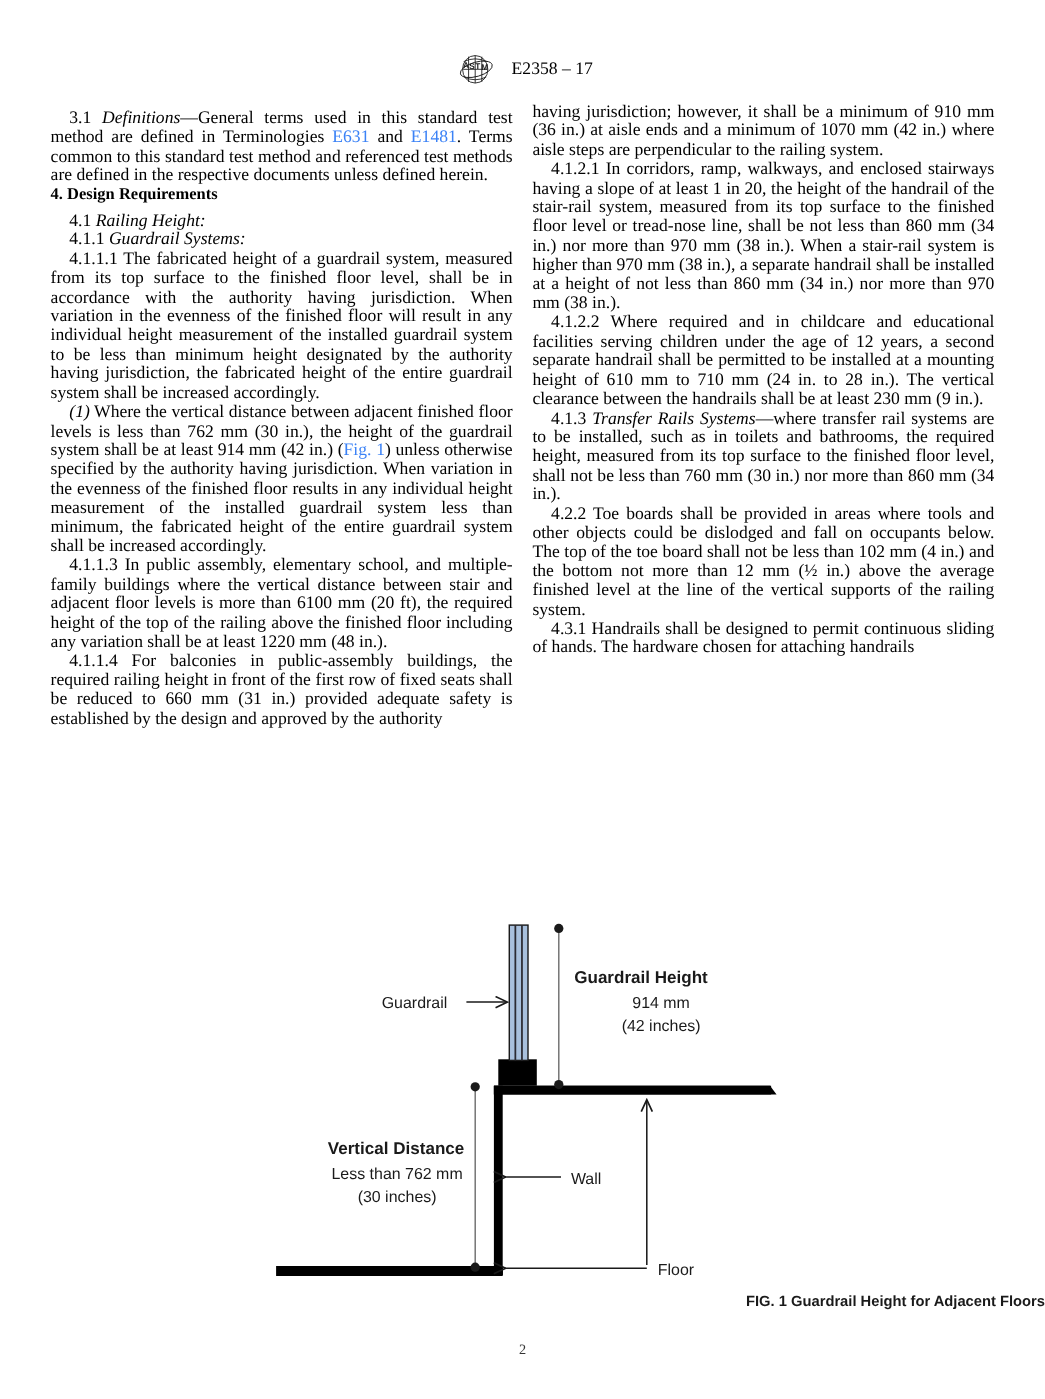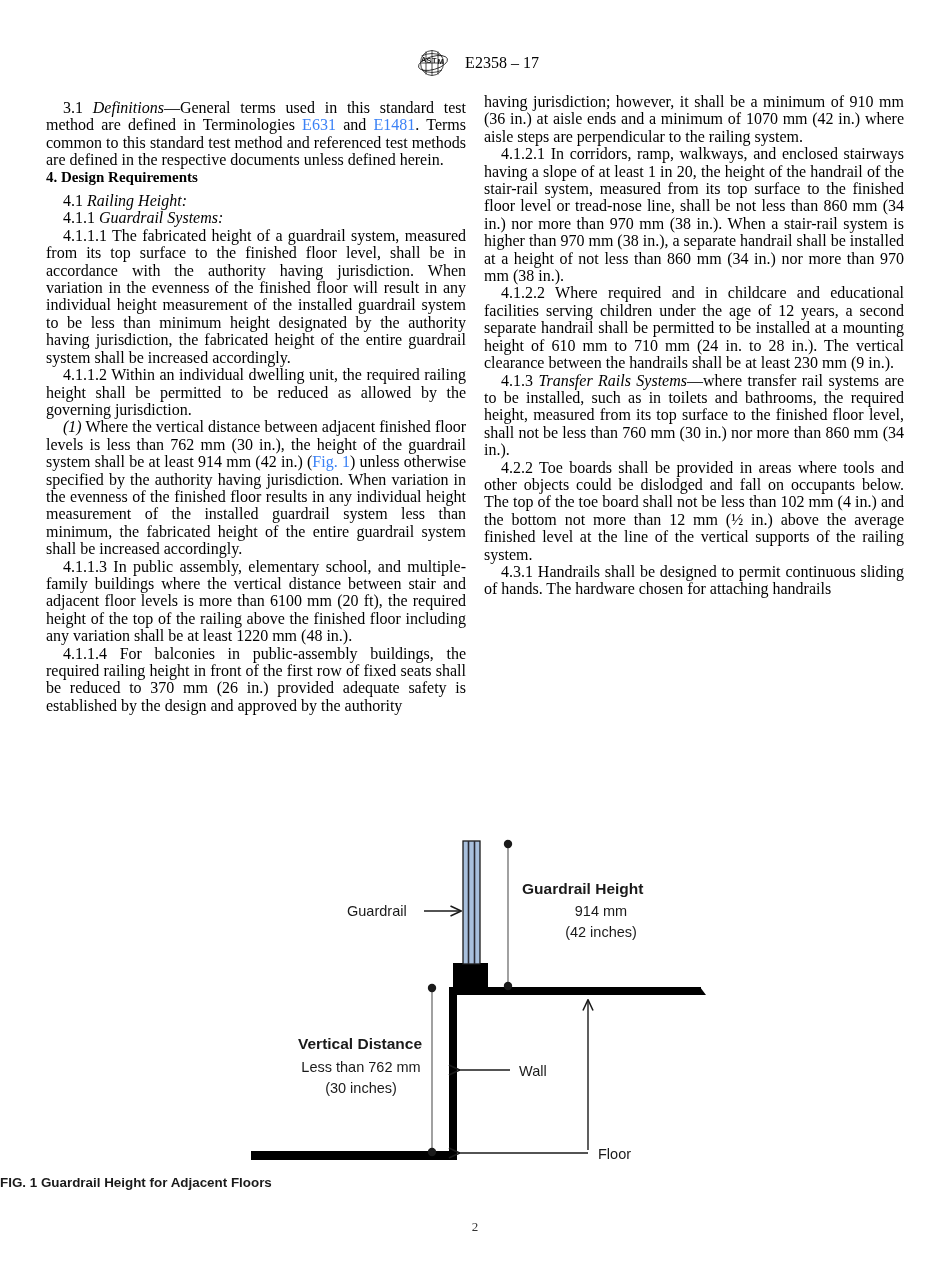--- a/index.html
+++ b/index.html
@@ -65,21 +65,21 @@
   
   .figure{
     position:absolute;
     left:0;top:838px;
     width:950px;height:370px;
   }
   .figsvg{display:block;margin:0 auto;}
   .figcaption{
     position:absolute;
     top:1175px;left:0;width:950px;
-    text-align:left;
+    text-align:right;
     font-family:"Liberation Sans","DejaVu Sans",sans-serif;
     font-weight:bold;
     font-size:13.4px;
     color:#1a1a1a;
   }
 
   
   .pagenum{
     position:absolute;
     top:1219px;left:0;width:950px;
@@ -125,27 +125,26 @@
       <p class="ind gap-small"><span>3.1 </span><i>Definitions</i><span>—General terms used in this standard test method are defined in Terminologies </span><span class="ref">E631</span><span> and </span><span class="ref">E1481</span><span>. Terms common to this standard test method and referenced test methods are defined in the respective documents unless defined herein.</span></p>
 
       <h2 class="sec gap-before">4.  Design Requirements</h2>
 
       <p class="ind gap-small"><span>4.1 </span><i>Railing Height:</i></p>
 
       <p class="ind"><span>4.1.1 </span><i>Guardrail Systems:</i></p>
 
       <p class="ind">4.1.1.1  The fabricated height of a guardrail system, measured from its top surface to the finished floor level, shall be in accordance with the authority having jurisdiction. When variation in the evenness of the finished floor will result in any individual height measurement of the installed guardrail system to be less than minimum height designated by the authority having jurisdiction, the fabricated height of the entire guardrail system shall be increased accordingly.</p>
 
-      <p class="ind">4.1.1.2  Within an individual dwelling unit, the required railing height shall be permitted to be reduced as allowed by the governing jurisdiction.</p>
 
       <p class="ind"><i>(1)</i><span> Where the vertical distance between adjacent finished floor levels is less than 762 mm (30 in.), the height of the guardrail system shall be at least 914 mm (42 in.) (</span><span class="ref">Fig. 1</span><span>) unless otherwise specified by the authority having jurisdiction. When variation in the evenness of the finished floor results in any individual height measurement of the installed guardrail system less than minimum, the fabricated height of the entire guardrail system shall be increased accordingly.</span></p>
 
       <p class="ind">4.1.1.3  In public assembly, elementary school, and multiple-family buildings where the vertical distance between stair and adjacent floor levels is more than 6100 mm (20 ft), the required height of the top of the railing above the finished floor including any variation shall be at least 1220 mm (48 in.).</p>
 
-      <p class="ind">4.1.1.4  For balconies in public-assembly buildings, the required railing height in front of the first row of fixed seats shall be reduced to 370 mm (26 in.) provided adequate safety is established by the design and approved by the authority</p>
+      <p class="ind">4.1.1.4  For balconies in public-assembly buildings, the required railing height in front of the first row of fixed seats shall be reduced to 660 mm (31 in.) provided adequate safety is established by the design and approved by the authority</p>
     </div>
 
     <div class="col">
 
       <p class="noind">having jurisdiction; however, it shall be a minimum of 910 mm (36 in.) at aisle ends and a minimum of 1070 mm (42 in.) where aisle steps are perpendicular to the railing system.</p>
 
 
       <p class="ind">4.1.2.1  In corridors, ramp, walkways, and enclosed stairways having a slope of at least 1 in 20, the height of the handrail of the stair-rail system, measured from its top surface to the finished floor level or tread-nose line, shall be not less than 860 mm (34 in.) nor more than 970 mm (38 in.). When a stair-rail system is higher than 970 mm (38 in.), a separate handrail shall be installed at a height of not less than 860 mm (34 in.) nor more than 970 mm (38 in.).</p>
 
       <p class="ind">4.1.2.2  Where required and in childcare and educational facilities serving children under the age of 12 years, a second separate handrail shall be permitted to be installed at a mounting height of 610 mm to 710 mm (24 in. to 28 in.). The vertical clearance between the handrails shall be at least 230 mm (9 in.).</p>

